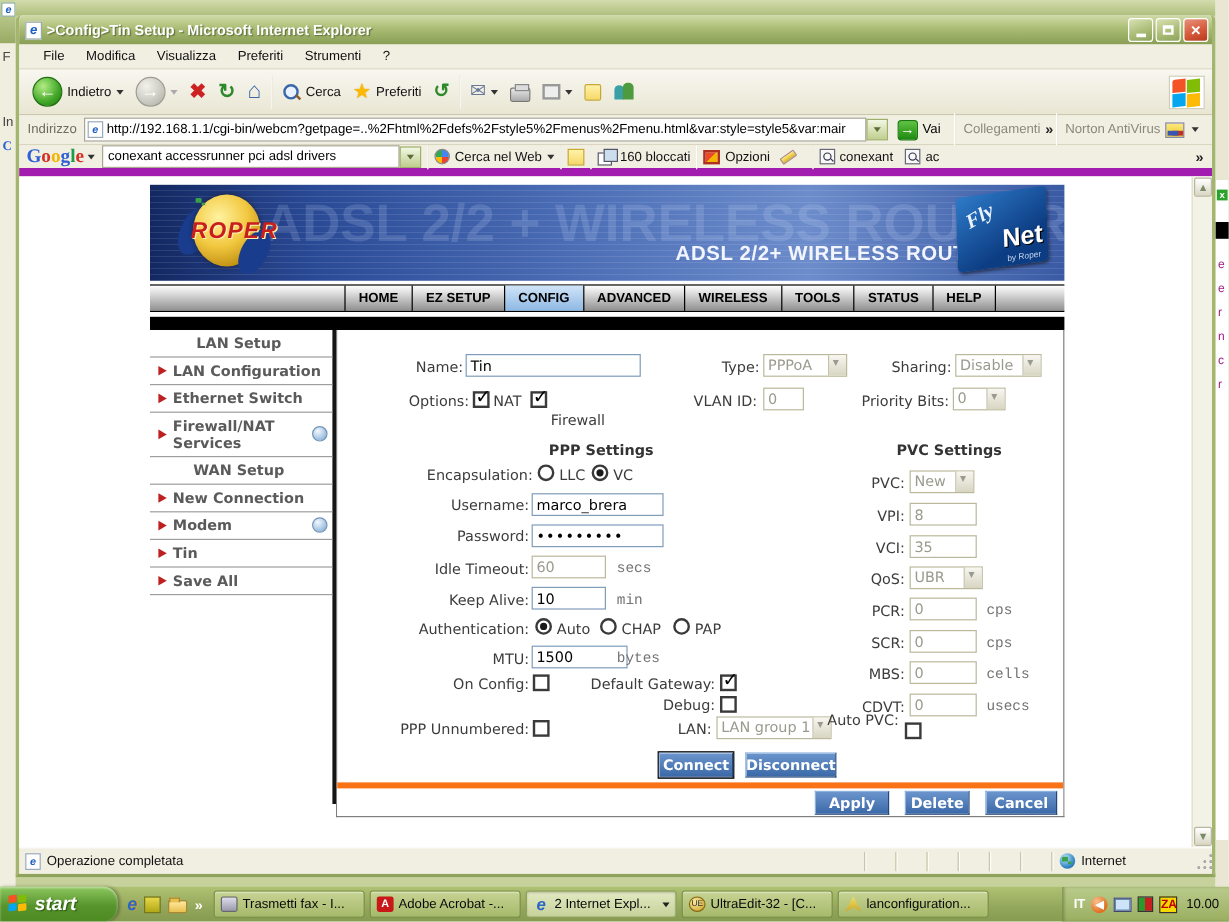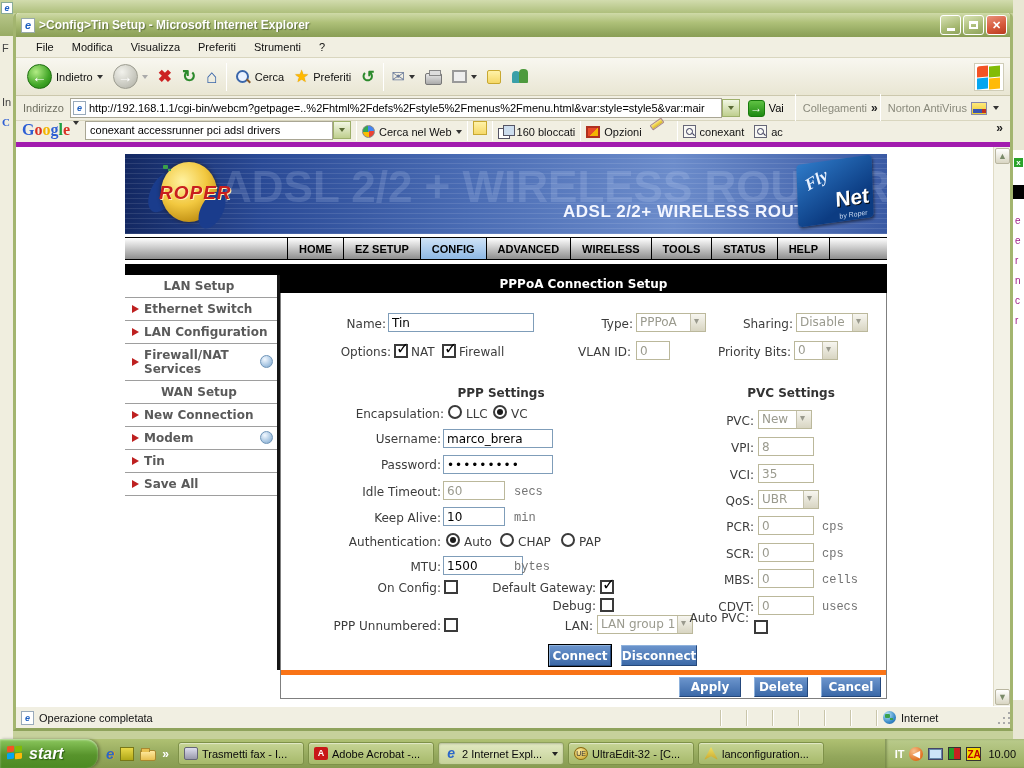--- a/index.html
+++ b/index.html
@@ -71,21 +71,21 @@
   .addr-url { white-space:nowrap; overflow:hidden; color:#000; font-size:11px; flex:1; }
   .combo-btn { width:18px; height:18px; flex:none; background:linear-gradient(#F2F7E4,#BFCF8E); border:1px solid #9EB06A; display:flex; align-items:center; justify-content:center; }
   .combo-btn .drop { border-top-color:#5A6B35; }
   .go { display:flex; align-items:center; gap:4px; padding:0 8px; }
   .go-icon { width:17px; height:17px; border-radius:3px; background:linear-gradient(#5FC243,#1F8A12); border:1px solid #187A0C; color:#fff; font-weight:bold; font-size:12px; line-height:15px; text-align:center; }
   .links-lbl { color:#8A8A7C; padding:0 4px; }
   .chev { color:#222; font-weight:bold; font-size:12px; letter-spacing:-1px; }
   .norton-icon { width:16px; height:13px; background:linear-gradient(#FFE97A,#E8C832); border:1px solid #8888AA; position:relative; }
   .norton-icon::after { content:""; position:absolute; left:1px; bottom:1px; width:9px; height:4px; background:#3A55B0; box-shadow:4px 0 0 #C03020; }
 
-  .googlebar { height:26px; flex:none; display:flex; background:#F1EFE2; border-bottom:5px solid #a21caf; padding:0 6px; }
+  .googlebar { height:26px; flex:none; display:flex; align-items:center; background:#F1EFE2; border-bottom:7px solid #a21caf; padding:0 6px; }
   .glogo { font-family:"Liberation Serif",serif; font-weight:bold; font-size:16px; letter-spacing:0; margin-right:3px; }
   .glogo i { font-style:normal; }
   .gsearch { width:248px; height:19px; background:#fff; border:1px solid #A9A694; font-size:11px; color:#000; padding:2px 4px; white-space:nowrap; overflow:hidden; }
   .gsep { width:1px; height:20px; background:#C6C2A6; border-right:1px solid #FFF; margin:0 5px; }
   .gball { width:13px; height:13px; border-radius:50%; background:conic-gradient(#4285F4 0 25%,#EA4335 25% 50%,#FBBC05 50% 75%,#34A853 75% 100%); border:1px solid #888; }
   .popup-ic { position:relative; width:15px; height:13px; }
   .popup-ic::before { content:""; position:absolute; left:0; top:3px; width:10px; height:9px; background:#fff; border:1px solid #556; }
   .popup-ic::after { content:""; position:absolute; left:5px; top:0; width:10px; height:9px; background:#CDE; border:1px solid #556; }
   .opz-ic { width:14px; height:12px; background:linear-gradient(135deg,#E84A2A 50%,#F4B400 50%); border:2px solid #B03020; }
   .hl-pen { width:14px; height:6px; background:linear-gradient(#FFE97A,#D8B820); border:1px solid #A88; transform:rotate(-35deg); border-radius:1px; }
@@ -392,25 +392,25 @@
 
       <div class="blackstrip"></div>
 
       <div class="content">
         <div class="sidebar">
           <div class="side-item side-head">
               <span>LAN Setup</span>
             </div>
           <div class="side-item">
               <span class="tri"></span>
-              <span>Ethernet Switch</span>
+              <span>LAN Configuration</span>
             </div>
           <div class="side-item">
               <span class="tri"></span>
-              <span>LAN Configuration</span>
+              <span>Ethernet Switch</span>
             </div>
           <div class="side-item" style="min-height:37px;">
               <span class="tri"></span>
               <span style="max-width:100px;">Firewall/NAT Services</span>
               <span class="more"></span>
             </div>
           <div class="side-item side-head">
               <span>WAN Setup</span>
             </div>
           <div class="side-item">
@@ -427,42 +427,41 @@
               <span>Tin</span>
             </div>
           <div class="side-item">
               <span class="tri"></span>
               <span>Save All</span>
             </div>
           <div style="height:174px;"></div>
         </div>
 
         <div class="main">
-          <div class="form-title">PPPoA Connection Setup</div>
           <div class="form-wrap">
             <div class="form-body">
 
               <span class="fl" style="left:5px; top:24px; width:100px;">Name:</span>
               <input class="ti" style="left: 107px; top: 20px; width: 146px;" value="Tin">
               <span class="fl" style="left:252px; top:24px; width:100px;">Type:</span>
               <span class="sel" style="left:355px; top:20px; width:70px;">
                   <span class="sel-txt">PPPoA</span>
                   <span class="sel-btn"></span>
                 </span>
               <span class="fl" style="left:412px; top:24px; width:100px;">Sharing:</span>
               <span class="sel" style="left:515px; top:20px; width:72px;">
                   <span class="sel-txt">Disable</span>
                   <span class="sel-btn"></span>
                 </span>
 
               <span class="fl" style="left:10px; top:52px; width:100px;">Options:</span>
               <span class="cb on" style="left:113px; top:51px;"></span>
               <span class="fl" style="left:130px; top:52px; text-align:left;">NAT</span>
               <span class="cb on" style="left:161px; top:51px;"></span>
-              <span class="fl" style="left:178px; top:52px; text-align:left;">Firewall</span>
+              <span class="fl" style="left:178px; top:68px; text-align:left;">Firewall</span>
               <span class="fl" style="left:250px; top:52px; width:100px;">VLAN ID:</span>
               <input class="ti dis" style="left: 355px; top: 48px; width: 34px;" value="0">
               <span class="fl" style="left:410px; top:52px; width:100px;">Priority Bits:</span>
               <span class="sel" style="left:513px; top:48px; width:44px;">
                   <span class="sel-txt">0</span>
                   <span class="sel-btn"></span>
                 </span>
 
               <span class="hd" style="left:155px; top:93px; width:130px;">PPP Settings</span>
               <span class="hd" style="left:445px; top:93px; width:130px;">PVC Settings</span>

